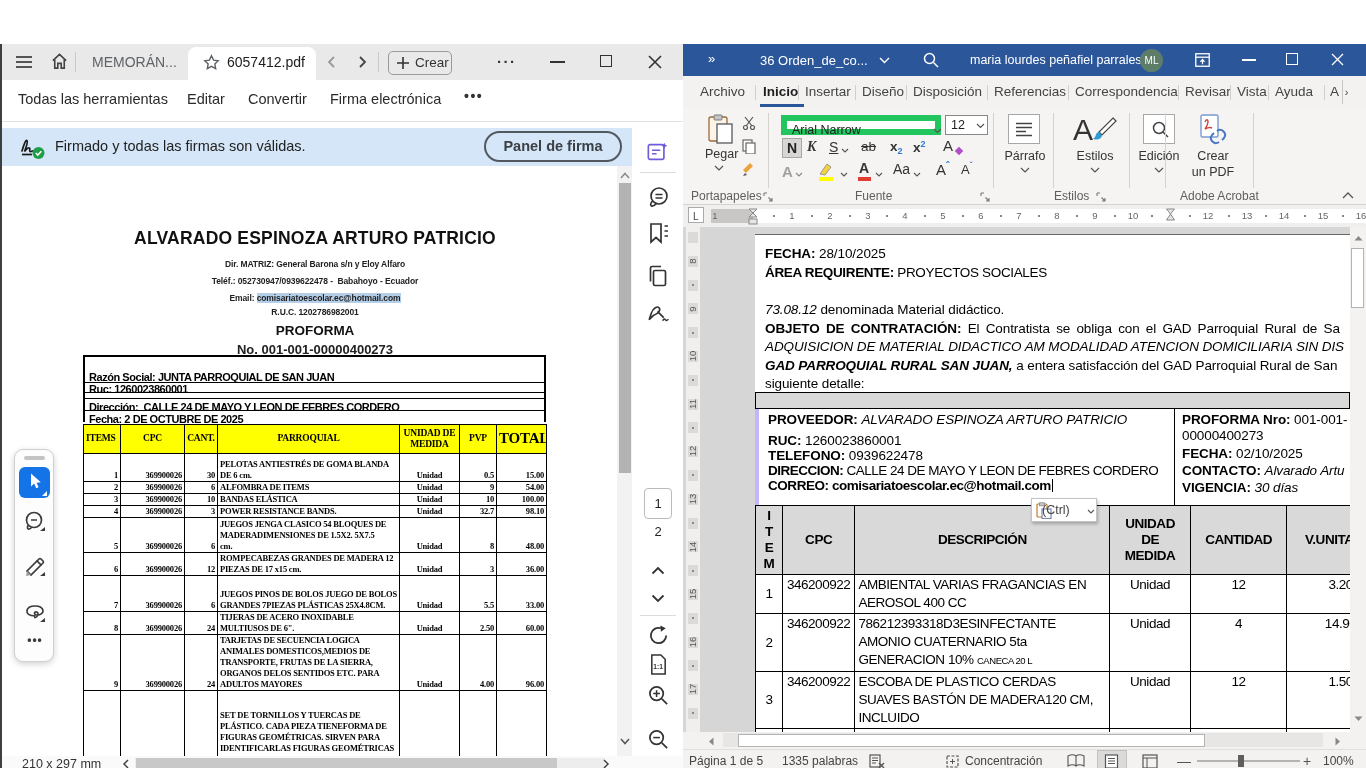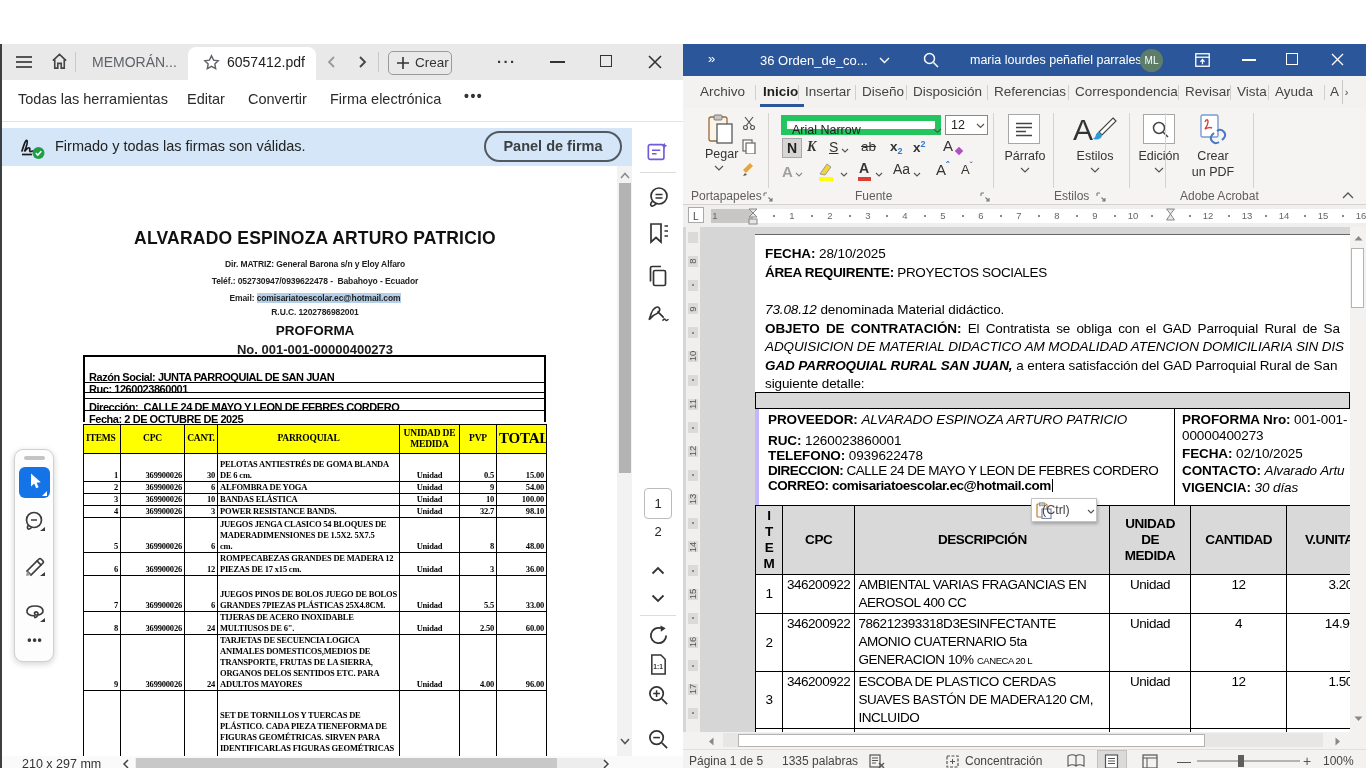--- a/index.html
+++ b/index.html
@@ -154,21 +154,21 @@
               <td class="r">30</td>
               <td>PELOTAS ANTIESTRÉS DE GOMA BLANDA<br>DE 6 cm.</td>
               <td class="c">Unidad</td>
               <td class="r">0.5</td>
               <td class="r">15.00</td>
             </tr>
         <tr style="height:10px">
               <td class="r">2</td>
               <td class="r">369900026</td>
               <td class="r">6</td>
-              <td>ALFOMBRA DE YOGA</td>
+              <td>ALFOMBRA DE ITEMS</td>
               <td class="c">Unidad</td>
               <td class="r">9</td>
               <td class="r">54.00</td>
             </tr>
         <tr style="height:10.5px">
               <td class="r">3</td>
               <td class="r">369900026</td>
               <td class="r">10</td>
               <td>BANDAS ELÁSTICA</td>
               <td class="c">Unidad</td>

